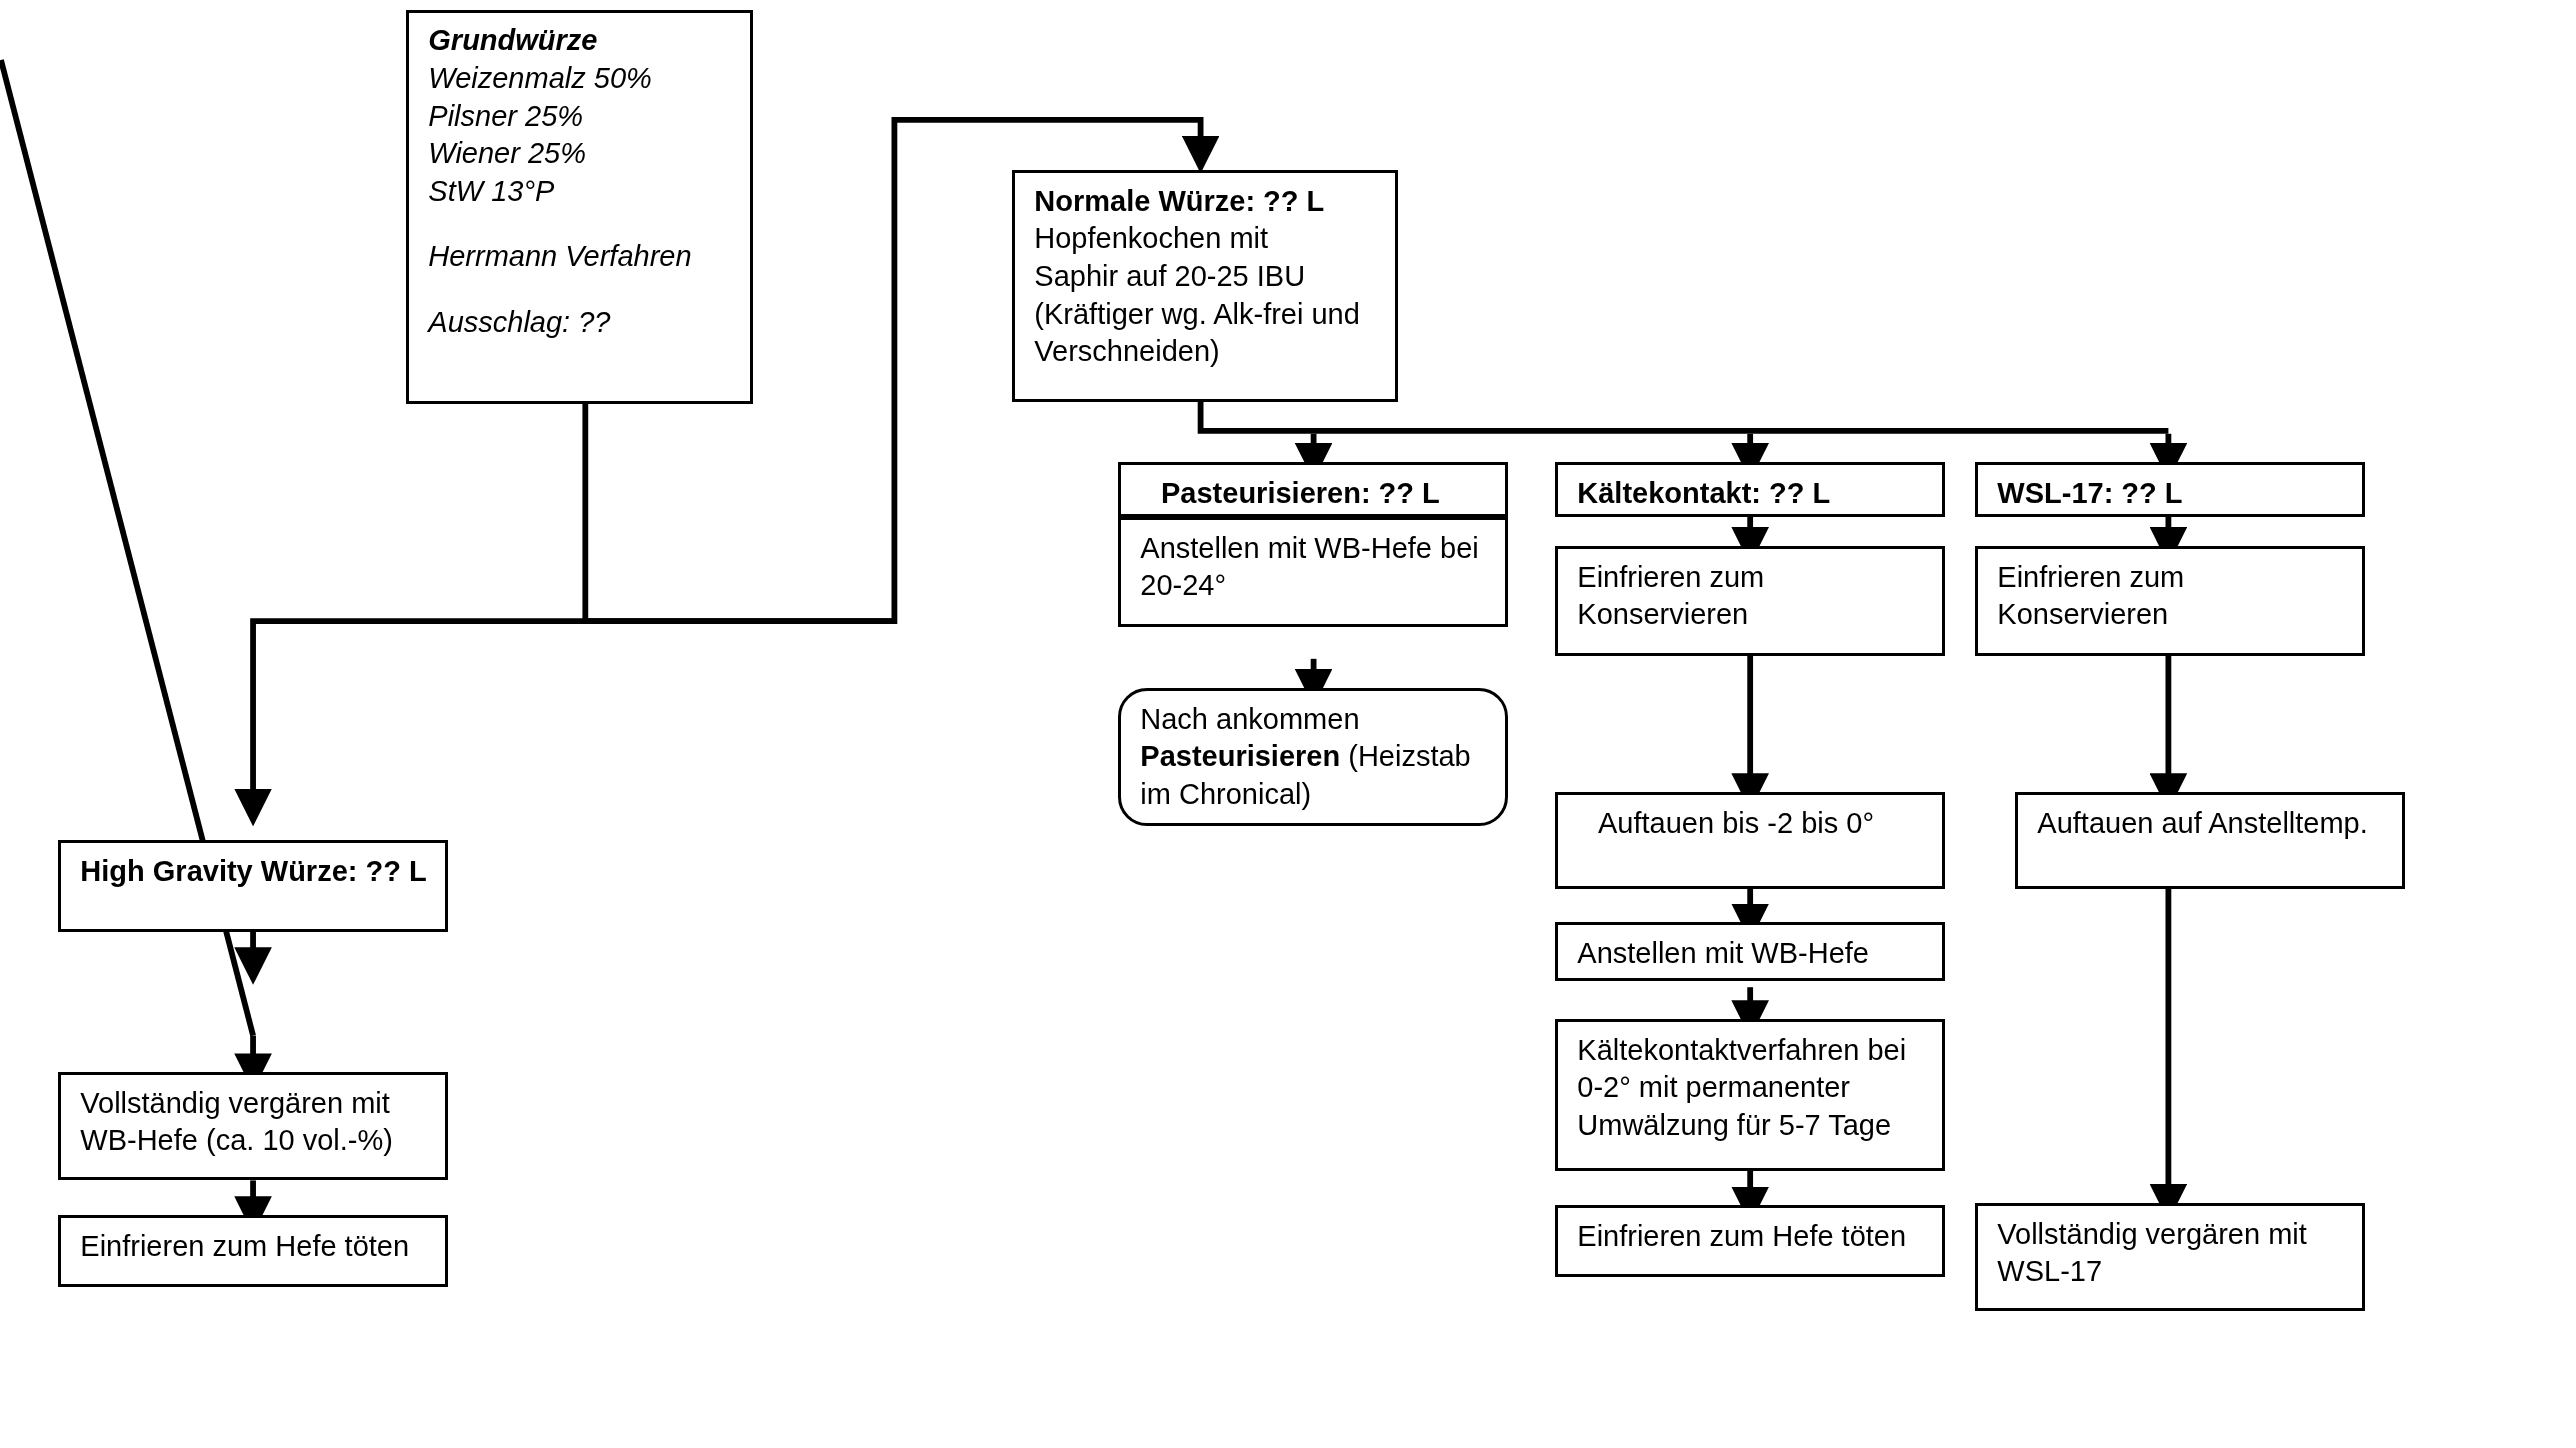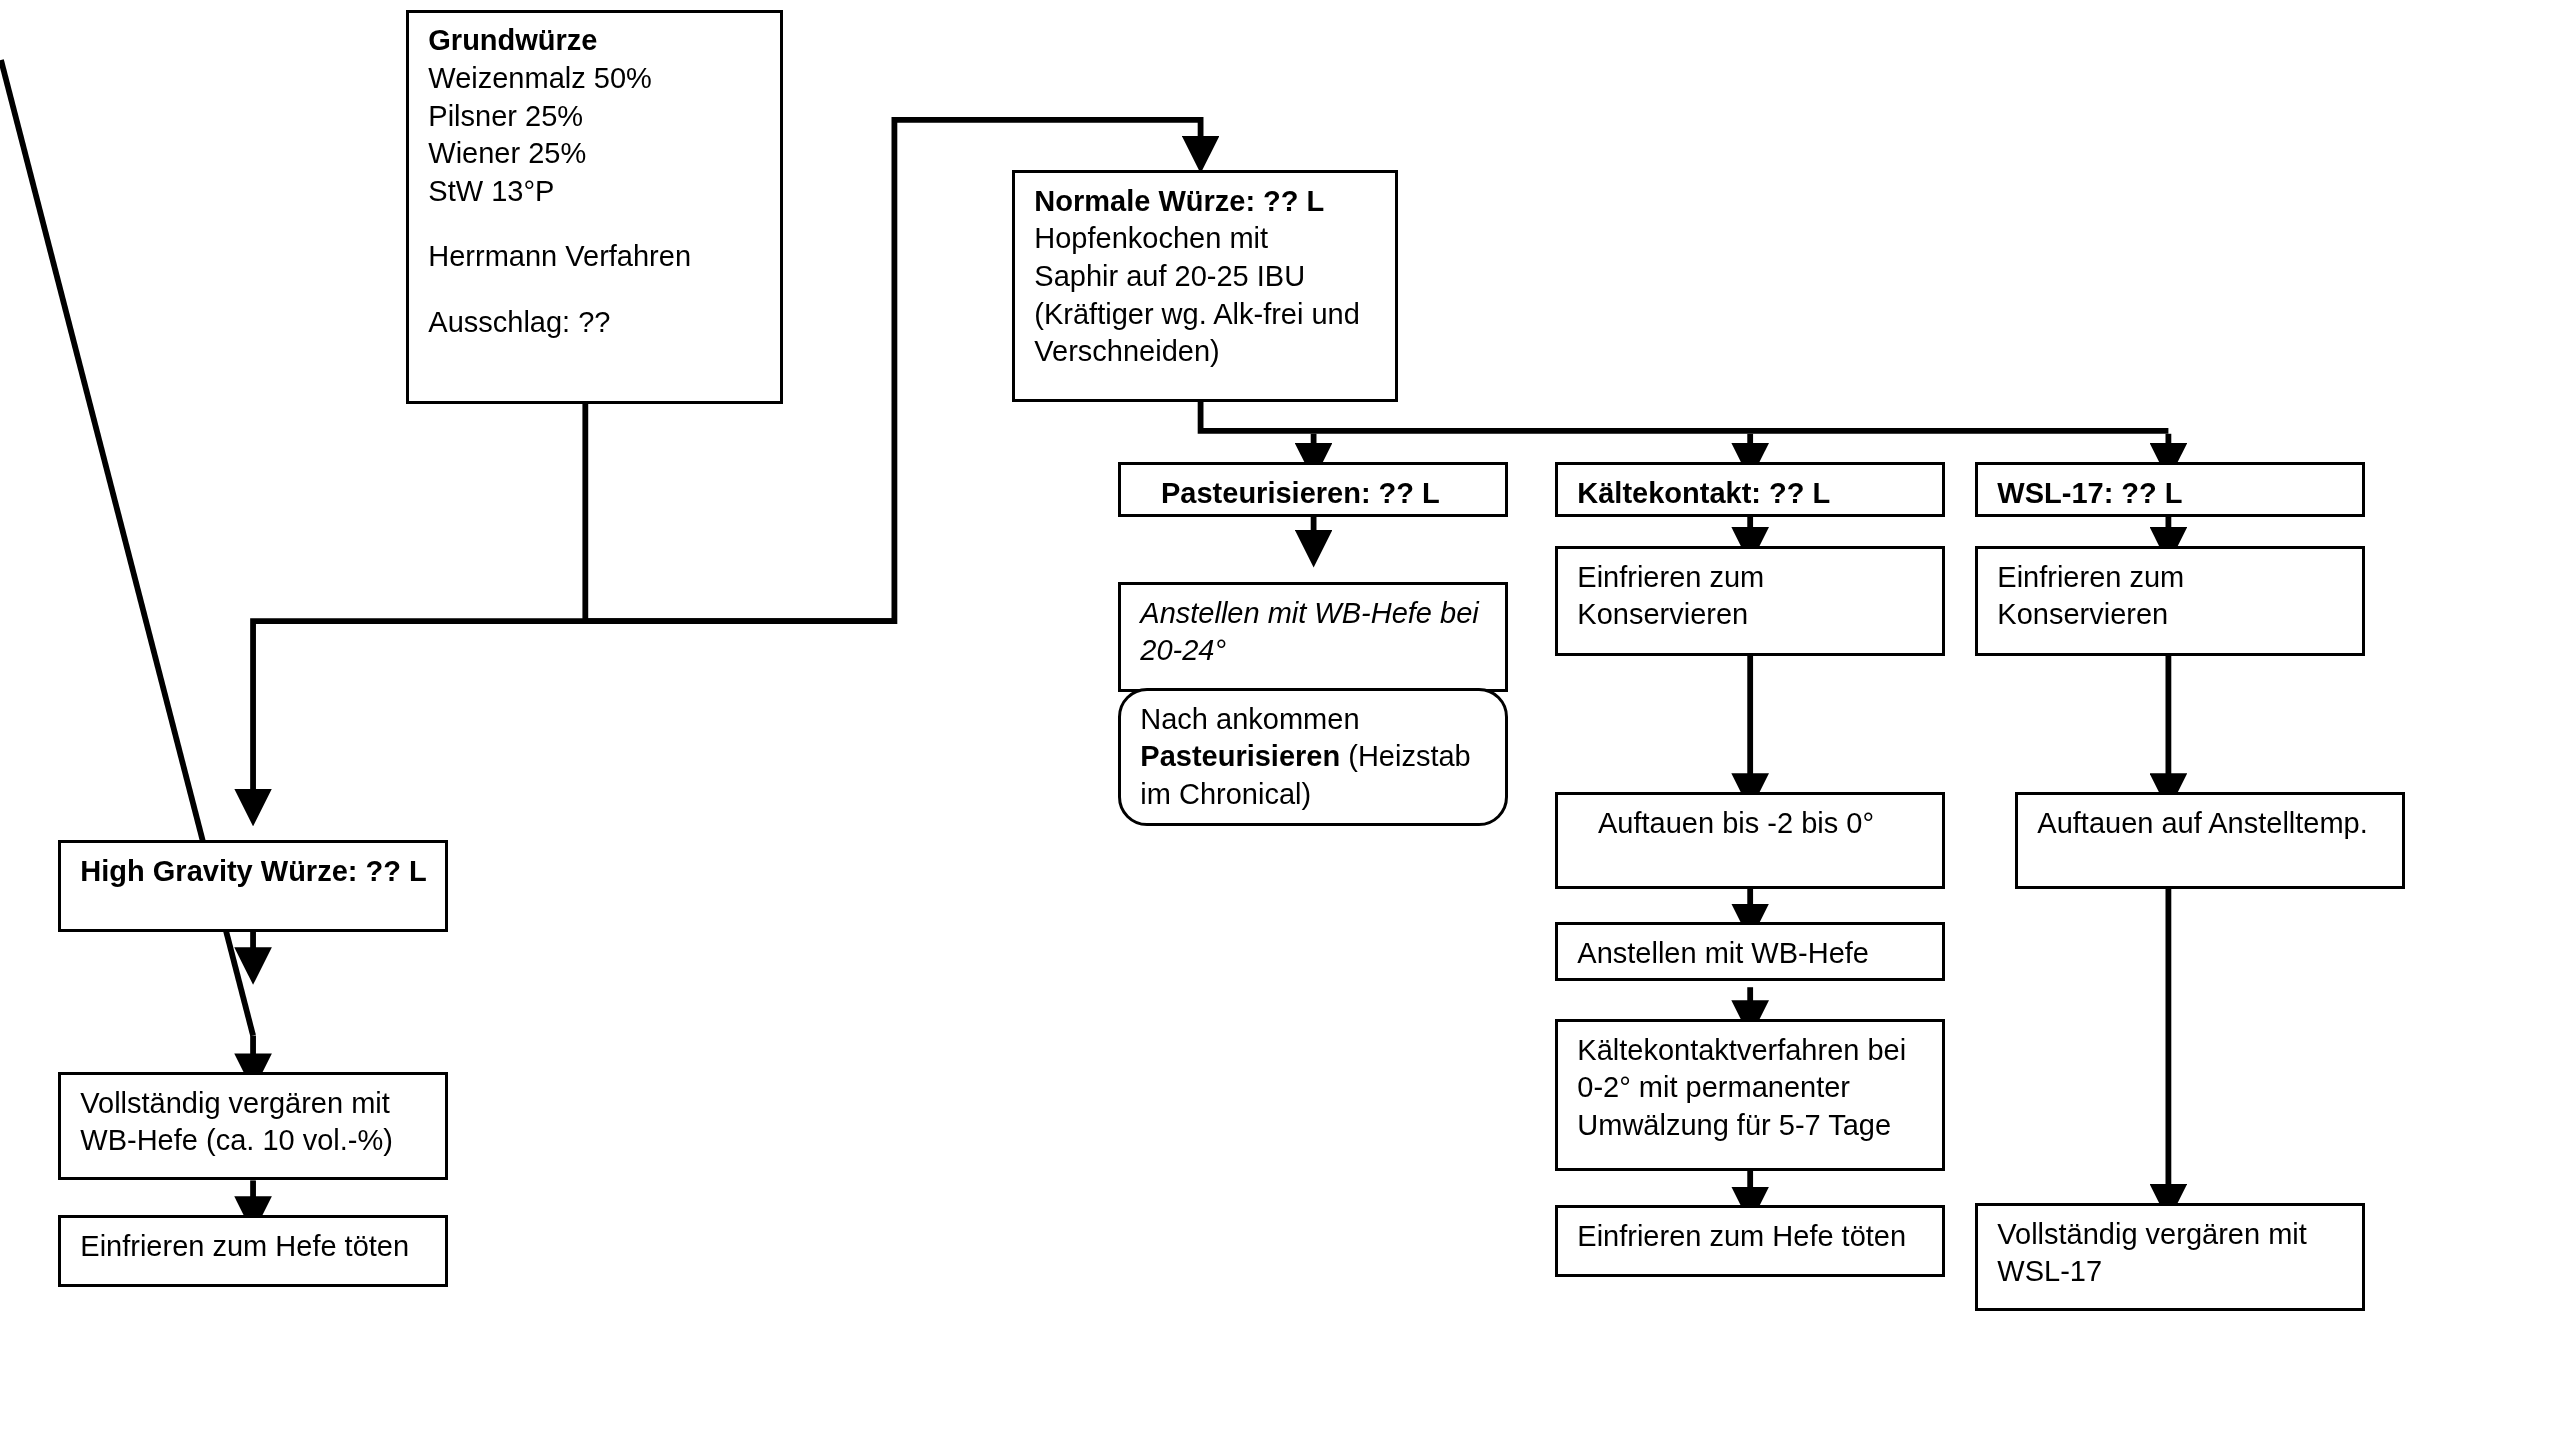--- a/index.html
+++ b/index.html
@@ -92,21 +92,21 @@
       <path d="M 262 945 L 262 1000" marker-end="url(#arrow)"></path>
       <path d="M 262 1072 L 1
 
 62 1072"></path>
       <path d="M 262 1072 L 262 1110" marker-end="url(#arrow)"></path>
       <path d="M 262 1222 L 262 1258" marker-end="url(#arrow)"></path>
 
     </g>
   </svg>
 
-  <div class="node" style="left:406px; top:9.7px; width:377px; height:394px;">
+  <div class="node" style="left:406px; top:9.7px; width:347px; height:394px;font-style:italic;">
     <span class="ln b">Grundwürze</span>
     <span class="ln">Weizenmalz 50%</span>
     <span class="ln">Pilsner 25%</span>
     <span class="ln">Wiener 25%</span>
     <span class="ln">StW 13°P</span>
     <span class="ln spacer"></span>
     <span class="ln">Herrmann Verfahren</span>
     <span class="ln spacer"></span>
     <span class="ln">Ausschlag: ??</span>
   </div>
@@ -130,21 +130,21 @@
   </div>
 
   <div class="node" style="left:58px; top:1215px; width:390px; height:72px;">
     <span class="ln">Einfrieren zum Hefe töten</span>
   </div>
 
   <div class="node" style="left:1118px; top:462px; width:390px; height:55px;padding-left:40px;">
     <span class="ln b">Pasteurisieren: ?? L</span>
   </div>
 
-  <div class="node" style="left:1118px; top:582px; width:390px; height:110px;font-style:italic;">
+  <div class="node" style="left:1118px; top:517px; width:390px; height:110px;">
     <span class="ln">Anstellen mit WB-Hefe bei</span>
     <span class="ln">20-24°</span>
   </div>
 
   <div class="node" style="left:1118px; top:688px; width:390px; height:138px;border-radius:29px;">
     <span class="ln">Nach ankommen</span>
     <span class="ln mix"><b>Pasteurisieren</b><span> (Heizstab</span></span>
     <span class="ln">im Chronical)</span>
   </div>
 

